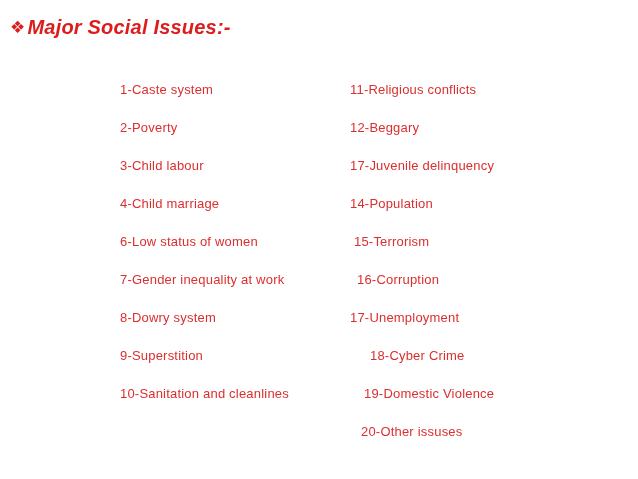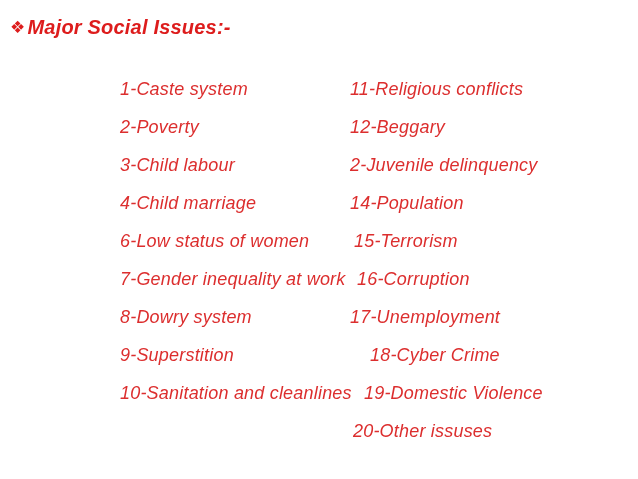--- a/index.html
+++ b/index.html
@@ -47,33 +47,32 @@
     display: flex;
     flex-direction: column;
   }
   .col-left  { left: 120px; }
   .col-right { left: 350px; }
   .item {
     height: 38px;
     display: flex;
     align-items: center;
     color: var(--item-red);
-    font-style: italic;
-    font-size: 18px;
+    font-size: 13px;
     white-space: nowrap;
     letter-spacing: 0.2px;
   }
   
   .col-left  .item:nth-child(10) { margin-left: -9px; }
   .col-right .item:nth-child(5)  { margin-left: 4px; }
   .col-right .item:nth-child(6)  { margin-left: 7px; }
   .col-right .item:nth-child(7)  { margin-left: 0; }
   .col-right .item:nth-child(8)  { margin-left: 20px; }
   .col-right .item:nth-child(9)  { margin-left: 14px; }
-  .col-right .item:nth-child(10) { margin-left: 3px; }
+  .col-right .item:nth-child(10) { margin-left: 11px; }
 </style>
 </head>
 <body>
 
 <div class="slide">
 
   <div class="title-row">
     <span class="bullet">❖</span>
     <span>Major Social Issues:-</span>
   </div>
@@ -86,21 +85,21 @@
     <div class="item">6-Low status of women</div>
     <div class="item">7-Gender inequality at work</div>
     <div class="item">8-Dowry system</div>
     <div class="item">9-Superstition</div>
     <div class="item">10-Sanitation and cleanlines</div>
   </div>
 
   <div class="col col-right">
     <div class="item">11-Religious conflicts</div>
     <div class="item">12-Beggary</div>
-    <div class="item">2-Juvenile delinquency</div>
+    <div class="item">17-Juvenile delinquency</div>
     <div class="item">14-Population</div>
     <div class="item">15-Terrorism</div>
     <div class="item">16-Corruption</div>
     <div class="item">17-Unemployment</div>
     <div class="item">18-Cyber Crime</div>
     <div class="item">19-Domestic Violence</div>
     <div class="item">20-Other issuses</div>
   </div>
 
 </div>

